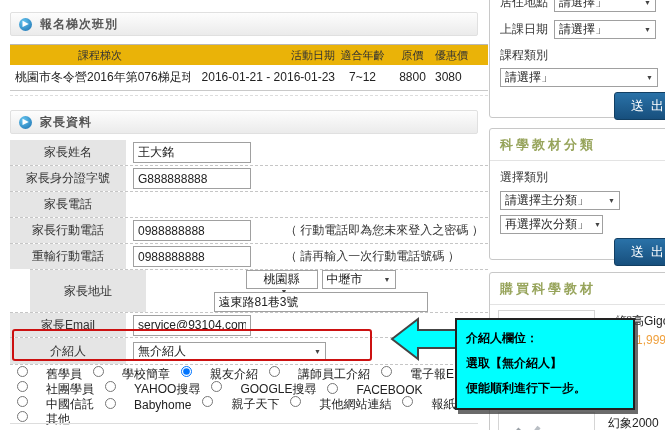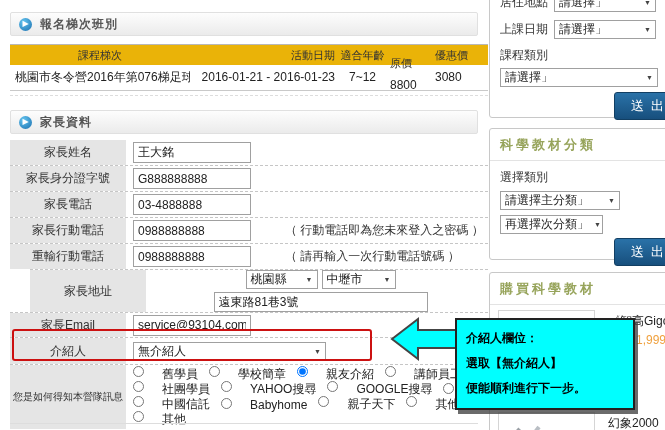--- a/index.html
+++ b/index.html
@@ -15,41 +15,41 @@
   .bullet span{color:#fff;font-size:8px;line-height:1;transform:translateX(0.5px);}
   
   #course-table{position:absolute;left:10px;top:44px;width:478px;font-size:12px;}
   .trow{display:flex;}
   .thead{background:#eab308;border-top:1px solid #b8b8b8;color:#333;font-size:11px;height:20px;line-height:20px;}
   .tbody{height:25px;line-height:25px;border-bottom:1px solid #c9c9c9;background:#fff;}
   .c-course{width:180px;text-align:center;}
   .tbody .c-course{text-align:left;padding-left:5px;box-sizing:border-box;white-space:nowrap;overflow:hidden;}
   .c-date{width:145px;text-align:right;}
   .c-age{width:55px;text-align:center;}
-  .c-price{width:45px;margin-top:8px;}
+  .c-price{width:45px;text-align:center;}
   .c-disc{width:53px;text-align:left;}
   .tafter{margin-top:4px;border-bottom:1px dashed #ddd;}
   
   #parent-form{position:absolute;left:10px;top:140px;width:478px;font-size:12px;}
   .frow{display:flex;border-top:1px dashed #c6c6c6;}
   .frow:first-child{border-top:none;}
   .flabel{width:116px;flex:0 0 116px;background:#e5e5e5;display:flex;align-items:center;
           justify-content:center;color:#333;text-align:center;}
   .fcontent{flex:1;display:flex;align-items:center;padding-left:7px;gap:8px;}
   .h25{height:25px;} .h42{height:42px;margin-left:20px;} .h24{height:24px;} .h26{height:26px;} .h64{height:64px;}
   .tinput{height:17px;border:1px solid #a0a0a0;font-size:12px;padding:1px 4px;width:108px;
           font-family:inherit;color:#222;background:#fff;}
   .wide{width:204px;}
   .note{font-size:12px;color:#333;margin-left:26px;white-space:nowrap;}
   .sel{display:inline-flex;justify-content:space-between;align-items:center;border:1px solid #a0a0a0;
        background:#fff;height:19px;padding:0 4px;box-sizing:border-box;font-size:12px;color:#222;white-space:nowrap;}
   .caret{font-size:7px;color:#444;margin-left:5px;}
   .addr-col{display:flex;flex-direction:column;justify-content:center;gap:3px;}
   .addr-line{display:flex;gap:4px;}
-  .w72{width:72px;} .w74{width:74px;} .w193{width:193px;} .w102{width:102px;} .w158{width:158px;} .w120{width:120px;} .w103{width:103px;}
+  .w72{width:72px;flex-direction:column;} .w74{width:74px;} .w193{width:193px;} .w102{width:102px;} .w158{width:158px;} .w120{width:120px;} .w103{width:103px;}
   .small-label{font-size:10px;white-space:nowrap;}
   .src-col{display:flex;flex-direction:column;justify-content:center;gap:1px;padding:3px 0 3px 7px;}
   .srcline{display:flex;align-items:center;gap:11px;white-space:nowrap;height:14px;}
   .opt{display:flex;align-items:flex-start;gap:18px;}
   .opt input{width:11px;height:11px;margin:0;}
   #form-divider{position:absolute;left:10px;top:423px;width:468px;border-bottom:1px solid #ddd;}
   
   #referrer-highlight{position:absolute;left:12px;top:329px;width:356px;height:28px;
                       border:2px solid #cc1111;border-radius:3px;pointer-events:none;z-index:5;}
   
@@ -121,23 +121,20 @@
         </div>
     </div>
     <div class="frow h25">
       <div class="flabel">家長身分證字號</div>
       <div class="fcontent">
           <input class="tinput" type="text" value="G888888888" style="">
         </div>
     </div>
     <div class="frow h25">
       <div class="flabel">家長電話</div>
-      <div class="fcontent">
-          <input class="tinput" type="text" value="03-4888888" style="">
-        </div>
     </div>
     <div class="frow h25">
       <div class="flabel">家長行動電話</div>
       <div class="fcontent">
         <input class="tinput" type="text" value="0988888888" style="">
         <span class="note">（ 行動電話即為您未來登入之密碼 ）</span>
       </div>
     </div>
     <div class="frow h25">
       <div class="flabel">重輸行動電話</div>
@@ -171,21 +168,20 @@
     <div class="frow h26">
       <div class="flabel">介紹人</div>
       <div class="fcontent">
         <span class="sel w193">
           <span>無介紹人</span>
           <span class="caret">▼</span>
         </span>
       </div>
     </div>
     <div class="frow h64">
-      <div class="flabel small-label">您是如何得知本營隊訊息</div>
       <div class="src-col">
         <div class="srcline">
           <span class="opt">
               <input type="radio" name="source" style="">
               <span>舊學員</span>
             </span>
           <span class="opt">
               <input type="radio" name="source" style="">
               <span>學校簡章</span>
             </span>

